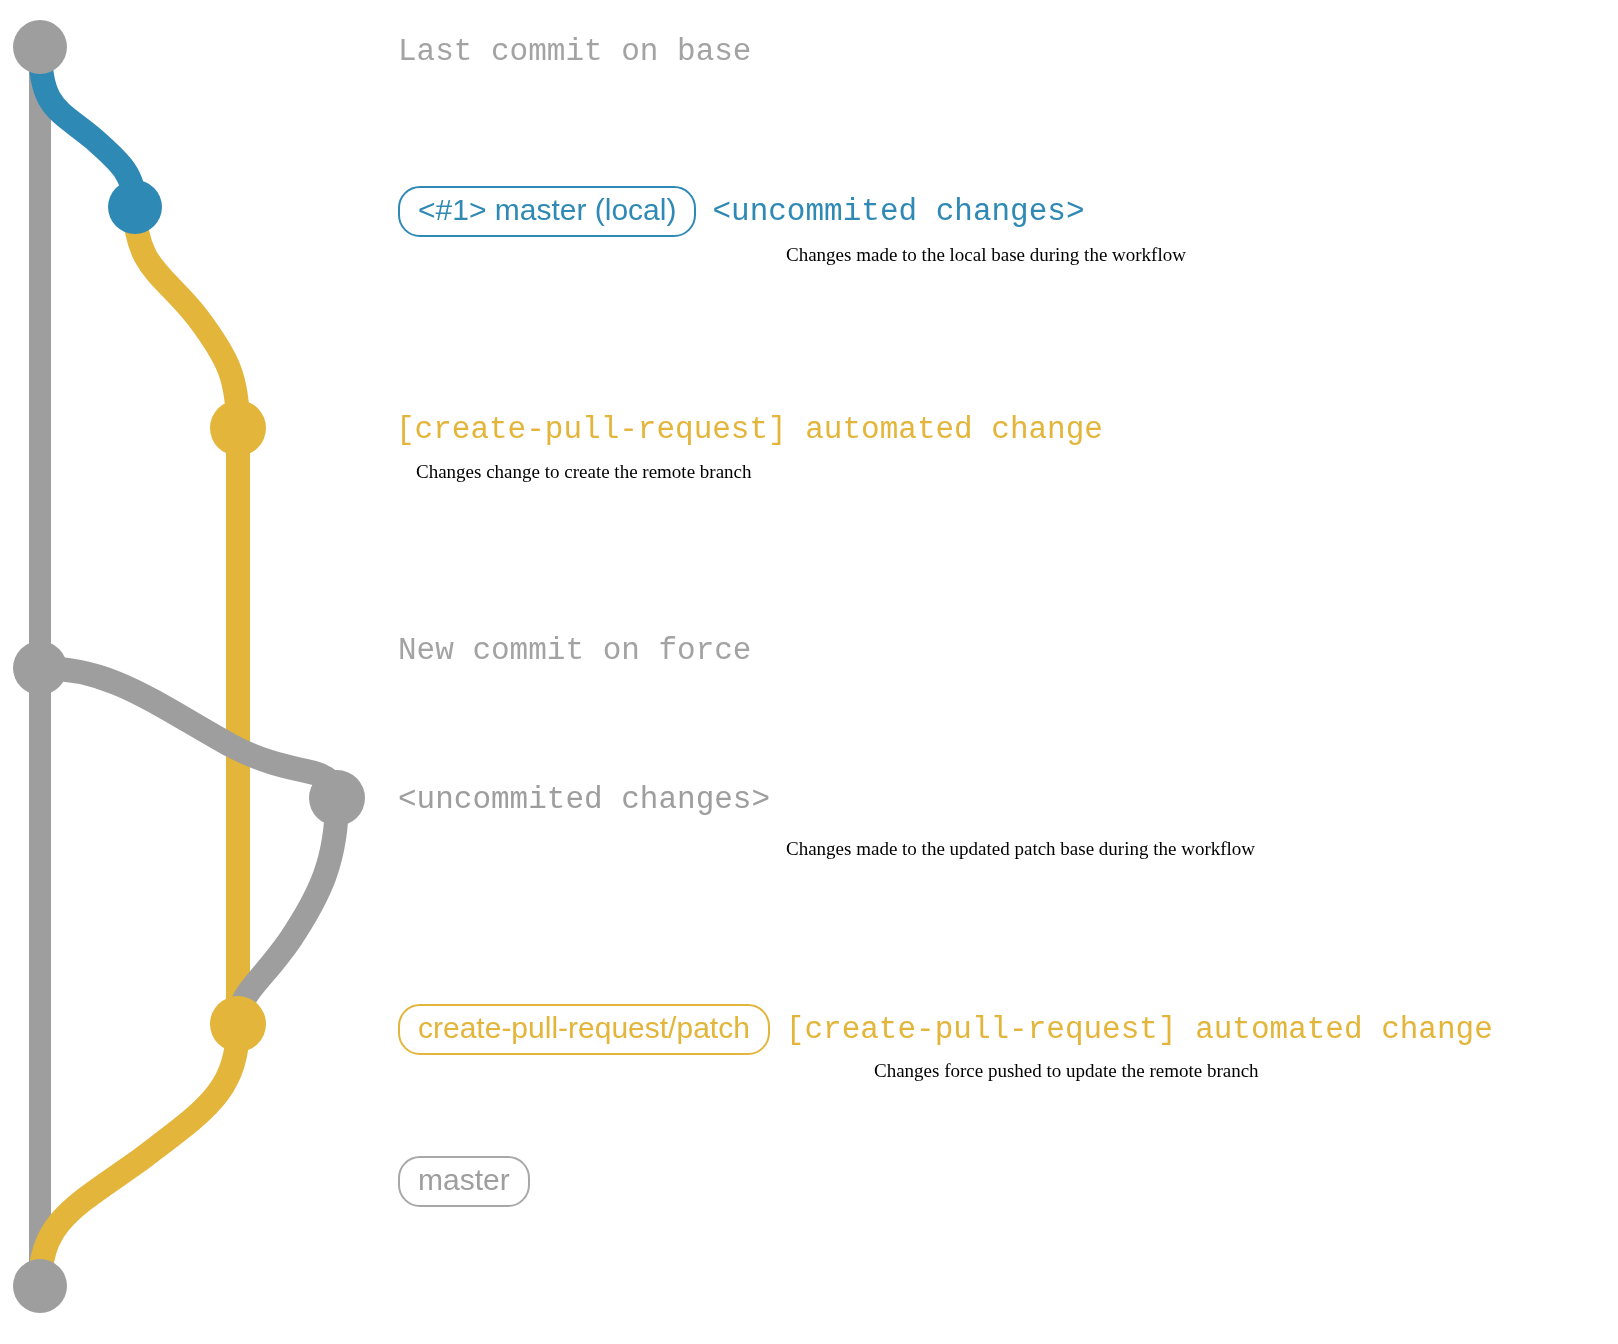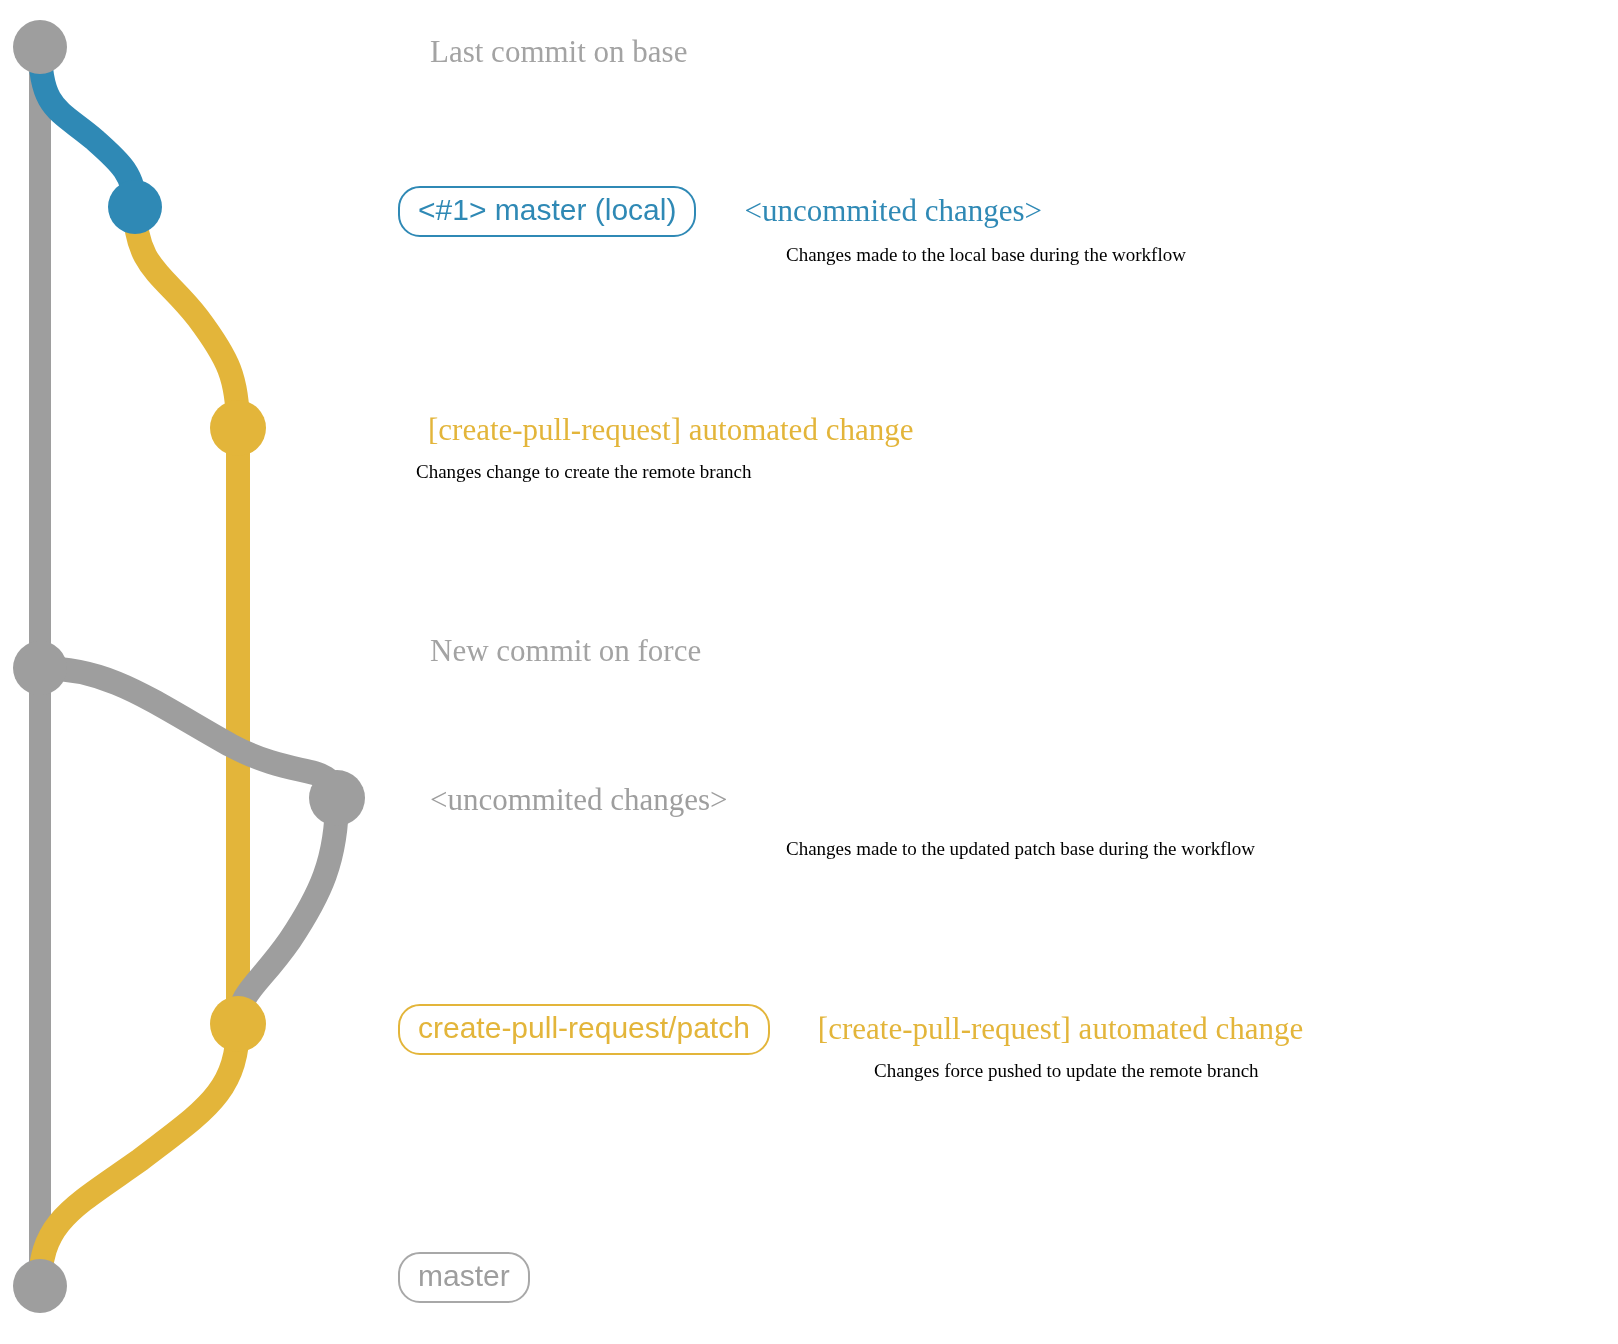--- a/index.html
+++ b/index.html
@@ -19,24 +19,23 @@
     left: 0;
     top: 0;
     width: 1618px;
     height: 1344px;
   }
   .anno {
     position: absolute;
     white-space: nowrap;
   }
   .label-sans {
-    font-family: Liberation Serif, serif;
+    font-family: Liberation Mono, monospace;
     font-size: 31px;
     letter-spacing: 0px;
-    margin-left: 32px;
   }
   .desc-serif {
     font-family: "Liberation Serif", serif;
     font-size: 19px;
     color: #000000;
   }
   .badge {
     display: inline-block;
     border: 2px solid #9e9e9e;
     border-radius: 22px;
@@ -109,15 +108,15 @@
   <span class="label-sans msg-gray">&lt;uncommited changes&gt;</span>
 </div>
 <div class="anno desc-serif" style="left:786px; top:838px;">Changes made to the updated patch base during the workflow</div>
 
 <div class="row" style="left:398px; top:1004px;">
   <span class="badge yellow">create-pull-request/patch</span>
   <span class="label-sans msg-yellow">[create-pull-request] automated change</span>
 </div>
 <div class="anno desc-serif" style="left:874px; top:1060px;">Changes force pushed to update the remote branch</div>
 
-<div class="row" style="left:398px; top:1252px;">
+<div class="row" style="left:398px; top:1156px;">
   <span class="badge gray">master</span>
 </div>
 
 </body></html>

